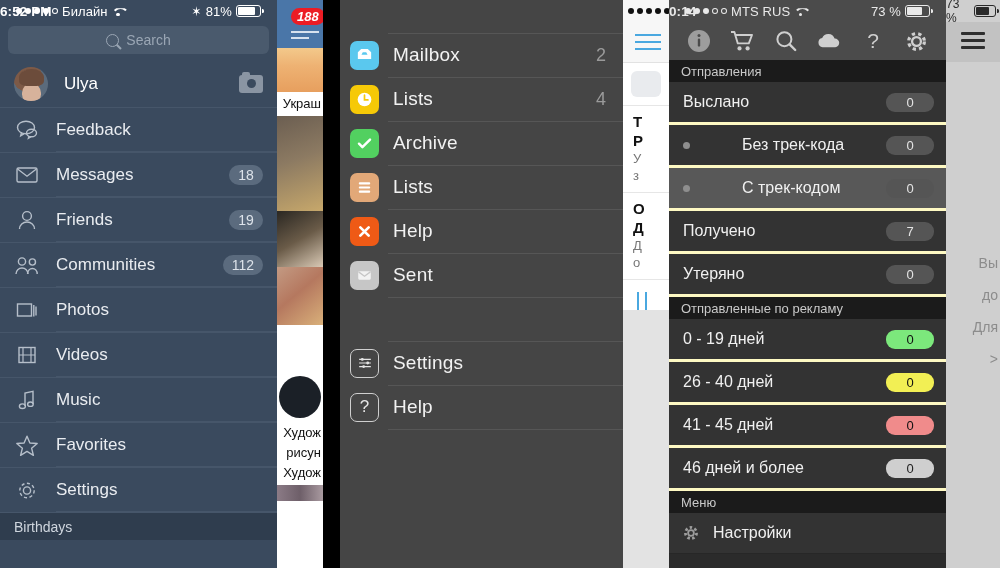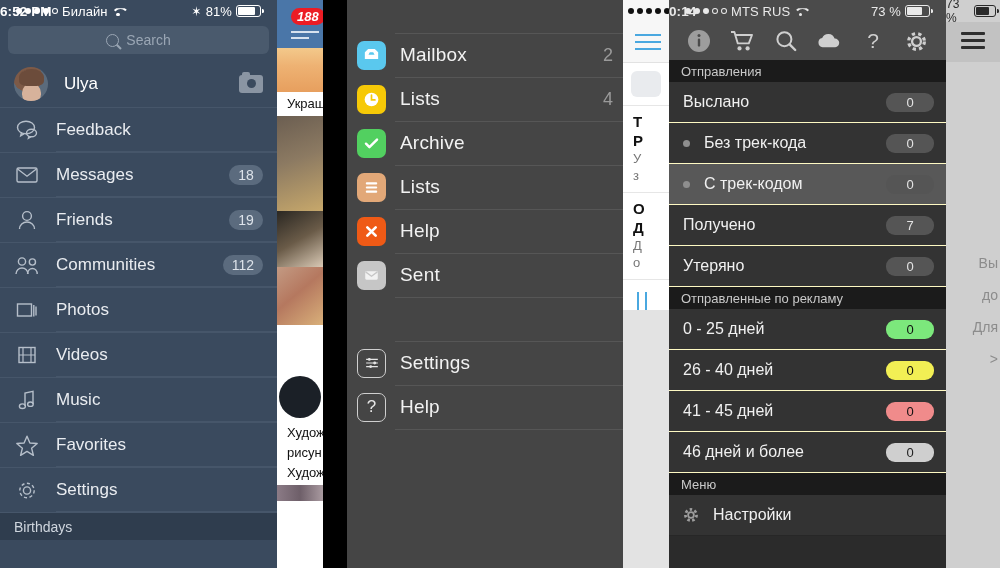--- a/index.html
+++ b/index.html
@@ -79,25 +79,25 @@
   
   #pin{position:absolute;left:277px;top:0;width:46px;height:568px;background:#fff;
     overflow:hidden;font-size:13px;color:#222;}
   #pin .p-top{height:48px;background:#4a76a8;position:relative;font-style:italic;}
   #pin .p-badge{position:absolute;left:14px;top:8px;background:#ec1c24;color:#fff;
     font-size:13px;font-weight:bold;border-radius:10px;padding:1px 6px;}
   #pin .p-lines{position:absolute;left:14px;top:31px;width:28px;}
   #pin .p-lines i{display:block;height:2px;background:#d7e2ef;margin-bottom:4px;}
   .pin-card{width:46px;overflow:hidden;}
   .pin-img{width:46px;display:block;}
-  .pin-txt{padding:4px 10px;font-size:13px;line-height:16px;color:#111;
-    white-space:nowrap;overflow:hidden;}
+  .pin-txt{padding:4px 2px;font-size:13px;line-height:16px;color:#111;
+    white-space:nowrap;overflow:hidden;text-align:right;}
 
   
-  #mb{position:absolute;left:330px;top:0;width:300px;height:568px;background:#000;
+  #mb{position:absolute;left:323px;top:0;width:300px;height:568px;background:#000;
     overflow:hidden;}
   .mb-inner{position:absolute;left:17px;top:0;width:283px;height:568px;background:#454545;
     color:#fff;}
   .mb-top{height:33px;}
   .mb-row{display:flex;align-items:center;height:44px;padding-left:10px;position:relative;}
   .mb-row .sep{position:absolute;left:48px;right:0;top:0;height:1px;background:#565656;}
   .mb-icon{width:29px;height:29px;flex:0 0 29px;border-radius:7px;display:flex;
     align-items:center;justify-content:center;margin-right:14px;}
   .mb-label{font-size:19px;color:#f2f2f2;letter-spacing:.2px;}
   .mb-count{margin-left:auto;margin-right:17px;color:#9a9a9a;font-size:18px;}
@@ -126,22 +126,22 @@
   
   #pt{position:absolute;left:669px;top:0;width:277px;height:568px;background:#2b2b2b;
     color:#eee;overflow:hidden;}
   #pt .statusbar{color:#e9e9e9;background:#4b4b4b;height:22px;}
   .pt-toolbar{height:38px;background:#4b4b4b;display:flex;align-items:center;
     justify-content:space-around;padding:0 8px;color:#cfcfcf;}
   .pt-toolbar .ti{width:30px;height:28px;display:flex;align-items:center;justify-content:center;}
   .pt-head{height:22px;background:#1b1b1b;display:flex;align-items:center;padding-left:12px;
     font-size:13px;color:#c9c9c9;}
   .pt-row{height:40px;display:flex;align-items:center;padding:0 12px 0 14px;
-    background:#333;border-bottom:1px solid #fef9c3;font-size:16px;color:#f0f0f0;}
-  .pt-row.sub{padding-left:14px;}
+    background:#333;border-bottom:3px solid #fef9c3;font-size:16px;color:#f0f0f0;}
+  .pt-row.sub{padding-left:14px;gap:38px;}
   .pt-row.hl{background:#585858;}
   .pt-dot{width:7px;height:7px;border-radius:50%;background:#8e8e8e;margin-right:14px;
     flex:0 0 7px;}
   .pt-pill{margin-left:auto;min-width:30px;text-align:center;border-radius:9px;
     font-size:13px;padding:2px 9px;background:#555;color:#e4e4e4;}
   .pt-pill.green{background:#7ce87c;color:#111;}
   .pt-pill.yellow{background:#f2ef54;color:#111;}
   .pt-pill.red{background:#f08b8b;color:#111;}
   .pt-pill.grey{background:#cfcfcf;color:#222;}
   .pt-mrow{height:40px;display:flex;align-items:center;padding:0 12px 0 12px;
@@ -579,21 +579,21 @@
       <span class="pt-pill">7</span>
     </div>
     <div class="pt-row">
       <span>Утеряно</span>
       <span class="pt-pill">0</span>
     </div>
 
     <div class="pt-head">Отправленные по рекламу</div>
 
     <div class="pt-row">
-      <span>0 - 25 дней</span>
+      <span>0 - 19 дней</span>
       <span class="pt-pill green">0</span>
     </div>
     <div class="pt-row">
       <span>26 - 40 дней</span>
       <span class="pt-pill yellow">0</span>
     </div>
     <div class="pt-row">
       <span>41 - 45 дней</span>
       <span class="pt-pill red">0</span>
     </div>

